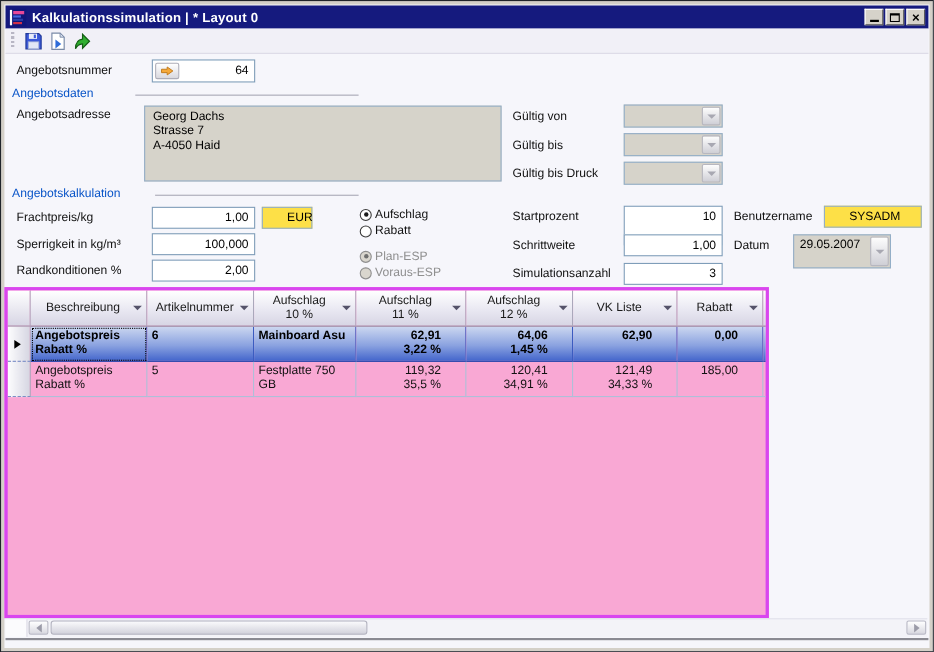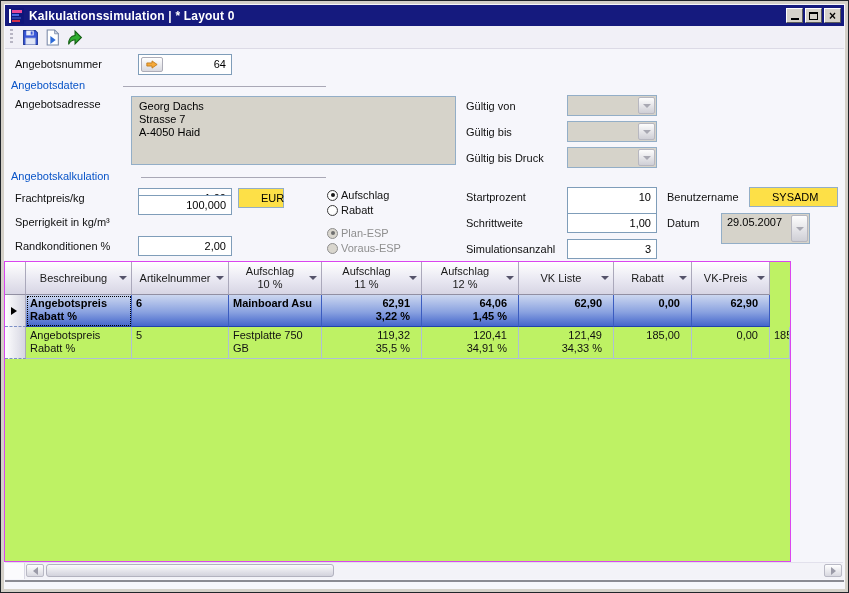--- a/index.html
+++ b/index.html
@@ -58,37 +58,37 @@
   .radio-row { position:absolute; display:flex; align-items:center; gap:3px; }
   .radio { width:11px; height:11px; border-radius:50%; border:1px solid #3c3c3c;
            background:radial-gradient(circle at 35% 35%, #ffffff 55%, #d8d8d8);
            display:flex; align-items:center; justify-content:center; flex:0 0 auto; }
   .radio .dot { width:4px; height:4px; border-radius:50%; background:#1a1a1a; }
   .radio-row.disabled .radio { border-color:#8f8f8f; background:#d9d6ce; }
   .radio-row.disabled .radio .dot { background:#6f6f6f; }
   .radio-row.disabled .rlbl { color:#8f8f8f; }
 
   
-  .grid { position:absolute; left:3px; top:260px; width:787px; height:301px;
-          border:1px solid #d946ef; background:#bef264; overflow:hidden; }
+  .grid { position:absolute; left:3px; top:260px; width:695px; height:301px;
+          border:3px solid #d946ef; background:#f9a8d4; overflow:hidden; }
   .grow { display:grid; grid-template-columns:21px 106px 97px 93px 100px 97px 95px 78px 78px 1fr; }
   .hrow { height:33px; }
   .hcell { background:linear-gradient(#ffffff,#e9e8f2 55%,#d7d5e4); border-right:1px solid #aaa8bb;
            border-bottom:1px solid #918fa2; position:relative; display:flex; align-items:center;
            justify-content:center; text-align:center; white-space:pre-line; line-height:13px;
            color:#1a1a1a; padding-right:10px; }
   .hcell .tri-down { position:absolute; right:4px; top:50%; margin-top:-2px;
                      border-top-color:#55536a; border-left-width:4px; border-right-width:4px; }
   .hind { background:linear-gradient(#ffffff,#d7d5e4); border-right:1px solid #aaa8bb;
           border-bottom:1px solid #918fa2; }
 
   .drow { height:32px; }
   .dcell { border-right:1px solid #aebfd8; border-bottom:1px solid #aebfd8;
            padding:2px 4px; line-height:13px; white-space:pre-line; overflow:hidden; }
-  .dcell.num { text-align:right; padding-right:11px; }
+  .dcell.num { text-align:right; padding-right:22px; }
   .ind { background:linear-gradient(90deg,#fdfdfe,#d6d6e2); border-right:1px solid #aaa8bb;
          border-bottom:1px dashed #7b8fc6; display:flex; align-items:center; }
   .rowsel .dcell { background:linear-gradient(180deg,#ccd7f0 0%,#8aa2e0 55%,#4466cc 100%);
                    font-weight:bold; color:#000; border-right:1px solid #3b5cc0;
                    border-bottom:1px solid #2242aa; }
   .rowsel .dcell.focus { outline:1px dotted #000; outline-offset:-2px; }
   .tri-right { width:0; height:0; border-top:4px solid transparent; border-bottom:4px solid transparent;
                border-left:6px solid #000; margin-left:6px; }
 
   
@@ -198,21 +198,21 @@
   </div>
 
   <div class="seclbl" style="left:10px;top:169px">Angebotskalkulation</div>
   <div class="secline" style="left:140px;top:176px;width:185px"></div>
 
   <div class="lbl" style="left:14px;top:191px">Frachtpreis/kg</div>
   <div class="tbox" style="left:137px;top:187px;width:94px;height:20px;line-height:18px"><span>1,00</span></div>
   <div class="graybox" style="left:237px;top:187px;width:45px;height:20px">EUR</div>
 
   <div class="lbl" style="left:14px;top:215px">Sperrigkeit in kg/m³</div>
-  <div class="tbox" style="left:137px;top:194px;width:94px;height:20px;line-height:18px"><span>100,000</span></div>
+  <div class="tbox" style="left:137px;top:211px;width:94px;height:20px;line-height:18px"><span>100,000</span></div>
 
   <div class="lbl" style="left:14px;top:239px">Randkonditionen %</div>
   <div class="tbox" style="left:137px;top:235px;width:94px;height:20px;line-height:18px"><span>2,00</span></div>
 
   <div class="radio-row" style="left:326px;top:188px">
     <div class="radio">
         <div class="dot"></div>
       </div>
     <span class="rlbl">Aufschlag</span>
   </div>

